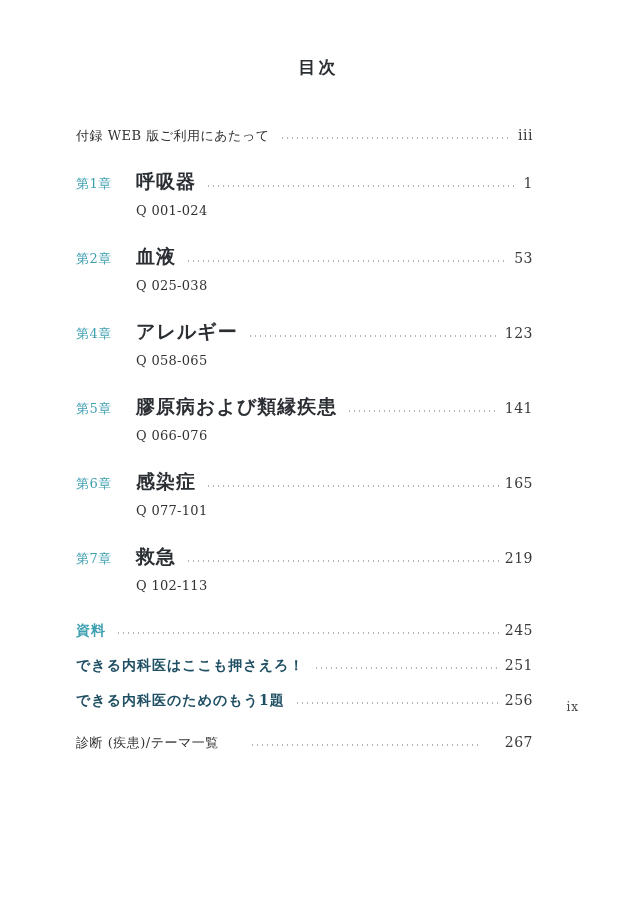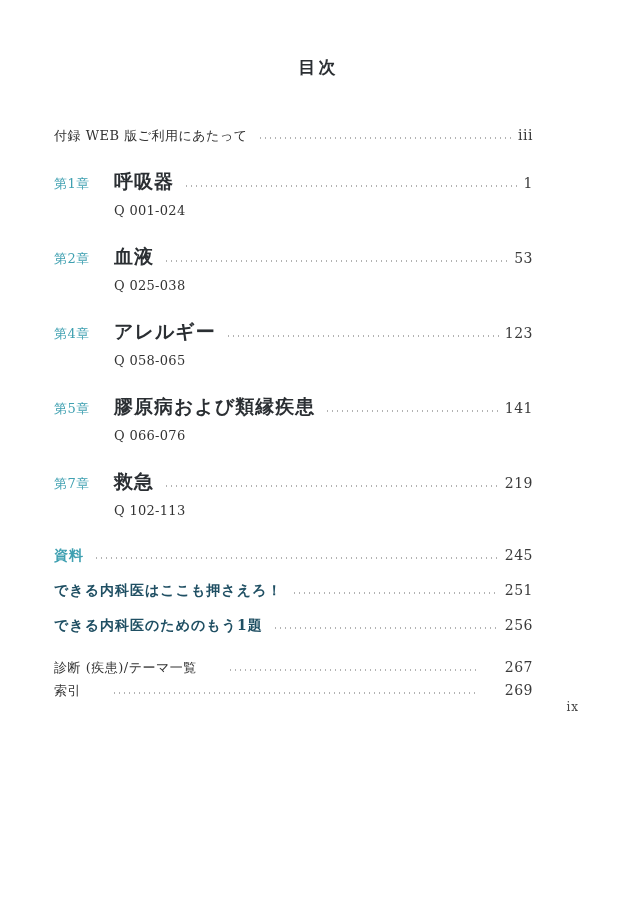--- a/index.html
+++ b/index.html
@@ -26,21 +26,21 @@
   .page-title {
     margin-top: 56px;
     text-align: center;
     font-size: 17px;
     font-weight: 600;
     letter-spacing: 3px;
     color: var(--title-ink);
   }
 
   .toc {
-    padding: 0 104px 0 54px;
+    padding: 0 104px 0 76px;
   }
 
   
   .toc-row {
     display: flex;
     align-items: baseline;
   }
   .leader {
     flex: 1 1 auto;
     height: 4px;
@@ -174,20 +174,29 @@
     <div class="toc-row chapter-head">
       <span class="ch-label">第5章</span>
       <span class="ch-title">膠原病および類縁疾患</span>
       <span class="leader"></span>
       <span class="page-num">141</span>
     </div>
     <div class="q-range">Q 066-076</div>
   </div>
         <div class="chapter-block">
     <div class="toc-row chapter-head">
+      <span class="ch-label">第6章</span>
+      <span class="ch-title">感染症</span>
+      <span class="leader"></span>
+      <span class="page-num">165</span>
+    </div>
+    <div class="q-range">Q 077-101</div>
+  </div>
+        <div class="chapter-block">
+    <div class="toc-row chapter-head">
       <span class="ch-label">第7章</span>
       <span class="ch-title">救急</span>
       <span class="leader"></span>
       <span class="page-num">219</span>
     </div>
     <div class="q-range">Q 102-113</div>
   </div>
       </div>
 
     <div class="back-section">

